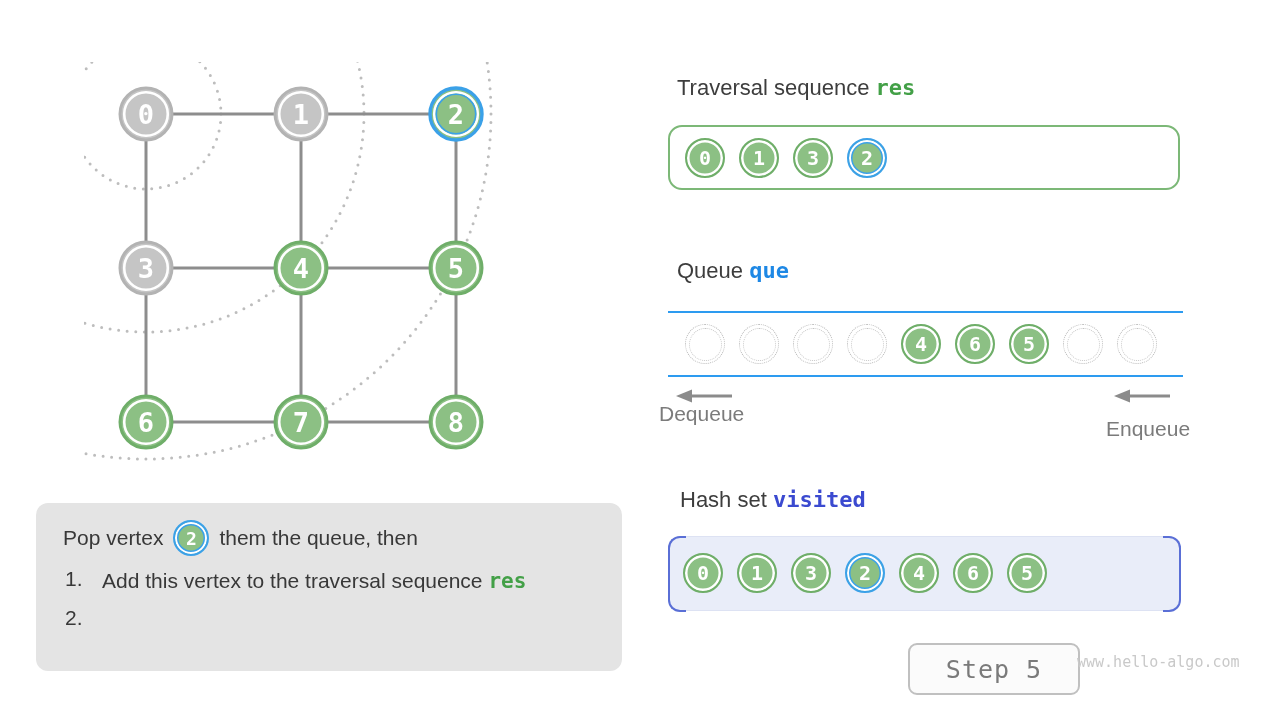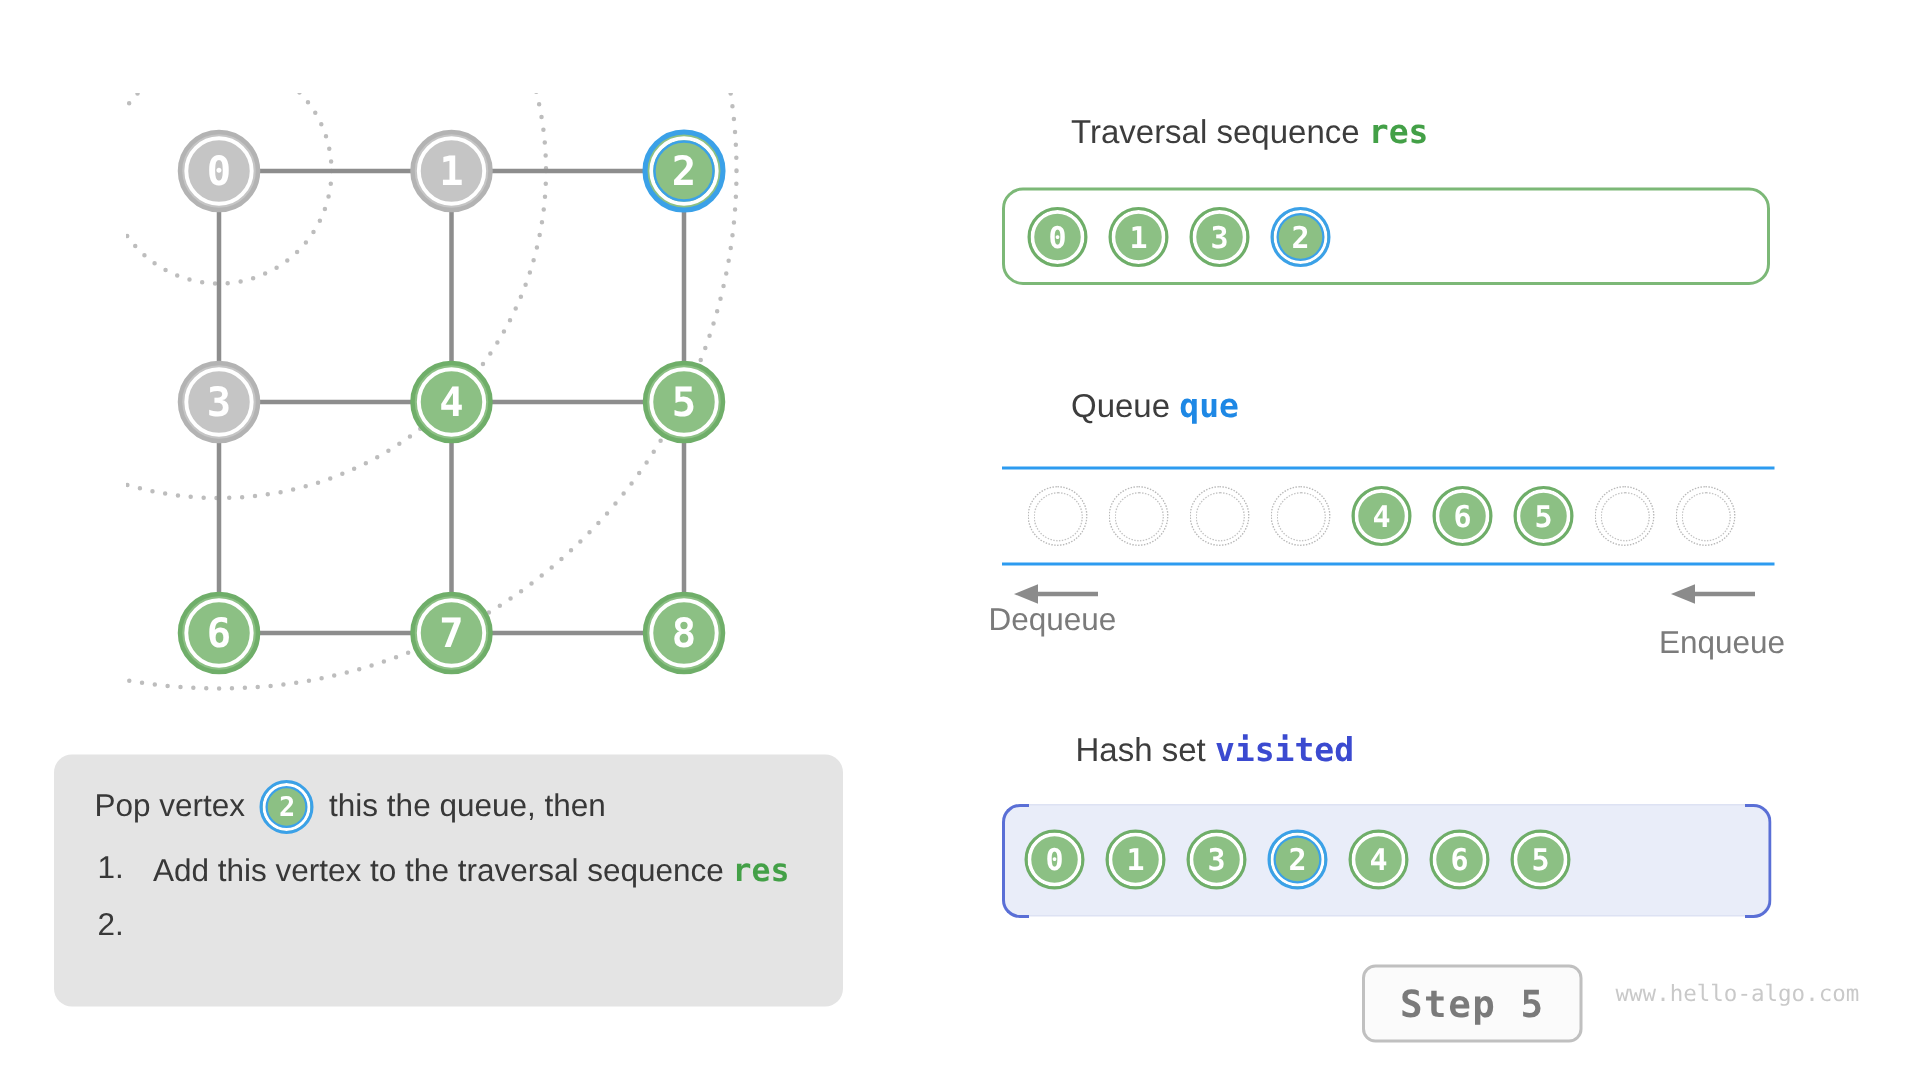--- a/index.html
+++ b/index.html
@@ -1,21 +1,21 @@
 <!DOCTYPE html>
 <html><head>
 <meta charset="utf-8">
 <style>
   html,body{margin:0;padding:0;background:#fff;}
   .page{position:relative;width:1280px;height:720px;background:#fff;overflow:hidden;
         font-family:"Liberation Sans",sans-serif;color:#3a3a3a;}
   .abs{position:absolute;}
 
   
-  .sec-h{position:absolute;font-size:22px;color:#3d3d3d;white-space:nowrap;margin-left:37px;}
+  .sec-h{position:absolute;font-size:22px;color:#3d3d3d;white-space:nowrap;}
   .mono{font-family:"DejaVu Sans Mono",monospace;font-weight:bold;}
   .acc-res{color:#43a047;}
   .acc-que{color:#1e88e5;}
   .acc-visited{color:#3b4ad0;}
 
   
   .circle{width:40px;height:40px;border-radius:50%;box-sizing:border-box;flex:0 0 auto;
           display:flex;align-items:center;justify-content:center;position:relative;
           font-family:"DejaVu Sans Mono",monospace;font-weight:bold;font-size:20px;color:#fff;}
   .circle.green{background:#8cc084;border:2px solid #6fae69;box-shadow:inset 0 0 0 2.5px #fff;}
@@ -39,34 +39,34 @@
   
   .visited-box{position:absolute;left:668px;top:536px;width:512px;height:75px;box-sizing:border-box;
                background:#e9edf9;border:1.5px solid #dde2f3;border-radius:12px;
                display:flex;align-items:flex-start;padding:15.5px 0 0 14px;gap:14px;}
   .visited-box::before,.visited-box::after{content:"";position:absolute;top:-1.5px;bottom:-1.5px;width:18px;
                border:2.5px solid #5a6fd6;box-sizing:border-box;}
   .visited-box::before{left:-1.5px;border-right:none;border-radius:12px 0 0 12px;}
   .visited-box::after{right:-1.5px;border-left:none;border-radius:0 12px 12px 0;}
 
   
-  .expl-box{position:absolute;left:36px;top:503px;width:526px;height:168px;background:#e4e4e4;border-radius:12px;}
+  .expl-box{position:absolute;left:36px;top:503px;width:586px;height:168px;background:#e4e4e4;border-radius:12px;}
   .expl-line1{position:absolute;left:27px;top:15px;height:40px;display:flex;align-items:center;gap:10px;
               font-size:21px;color:#383838;white-space:nowrap;}
   .circle.mini{width:36px;height:36px;font-size:18px;}
   .expl-list{position:absolute;left:29px;top:64px;right:16px;}
   .li{display:flex;margin-bottom:11px;font-size:21px;color:#383838;}
   .li-num{width:37px;flex:0 0 auto;}
   .li-text{line-height:27px;text-align:center;}
 
   
-  .step-box{position:absolute;left:908px;top:643px;width:147px;height:52px;box-sizing:border-box;
+  .step-box{position:absolute;left:908px;top:643px;width:172px;height:52px;box-sizing:border-box;
             background:#fbfbfb;border:2px solid #c0c0c0;border-radius:9px;
             display:flex;align-items:center;justify-content:center;
-            font-family:"DejaVu Sans Mono",monospace;font-weight:bold;font-size:25px;color:#7a7a7a;
+            font-family:"DejaVu Sans Mono",monospace;font-weight:normal;font-size:25px;color:#7a7a7a;
             letter-spacing:1px;cursor:default;}
   .watermark{position:absolute;left:1077px;top:653px;font-family:"DejaVu Sans Mono",monospace;
              font-size:15px;color:#c9c9c9;white-space:nowrap;}
 </style>
 </head>
 <body>
 
 <div class="page">
 
   <svg id="graph-svg" class="abs" style="left:84px;top:62px" width="492" height="404" viewBox="84 62 492 404">
@@ -132,21 +132,21 @@
         <text x="456" y="431.5" text-anchor="middle" fill="#fff" font-family="&quot;DejaVu Sans Mono&quot;, monospace" font-size="27" font-weight="bold">8</text>
       </g>
     </svg>
 
   <div class="expl-box">
     <div class="expl-line1">
       <span>Pop vertex</span>
       <span class="circle current mini">
         <span>2</span>
       </span>
-      <span>this the queue, then</span>
+      <span>them the queue, then</span>
     </div>
     <div class="expl-list" id="expl-list">
         <div class="li">
           <div class="li-num">1.</div>
           <div class="li-text"><span>Add this vertex to the traversal sequence </span><span class="mono acc-res">res</span></div>
         </div>
         <div class="li">
           <div class="li-num">2.</div>
         </div>
       </div>

